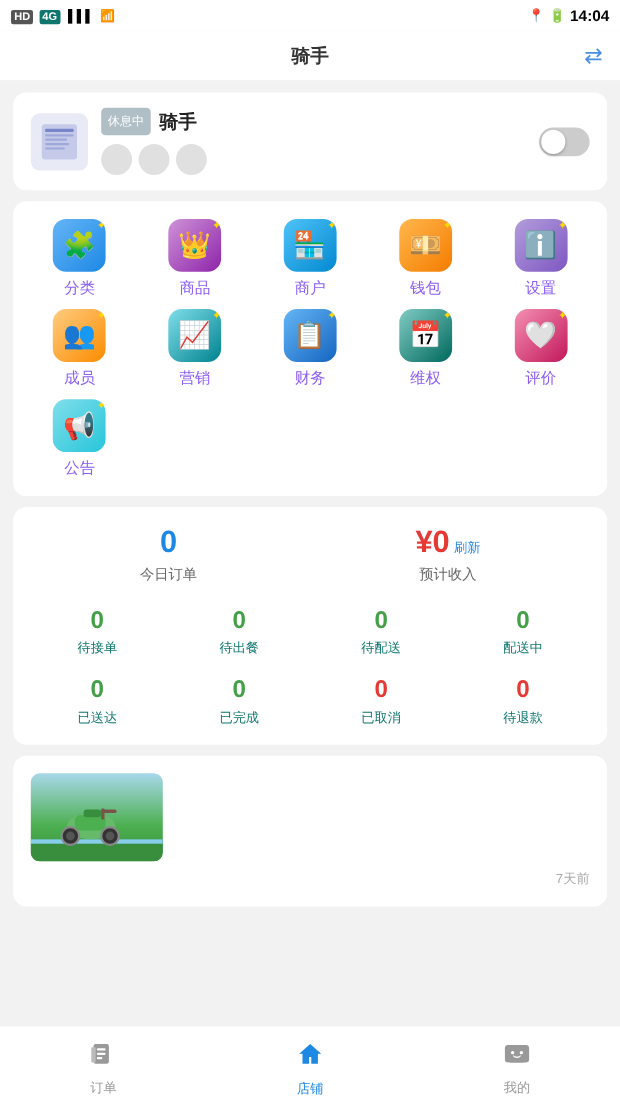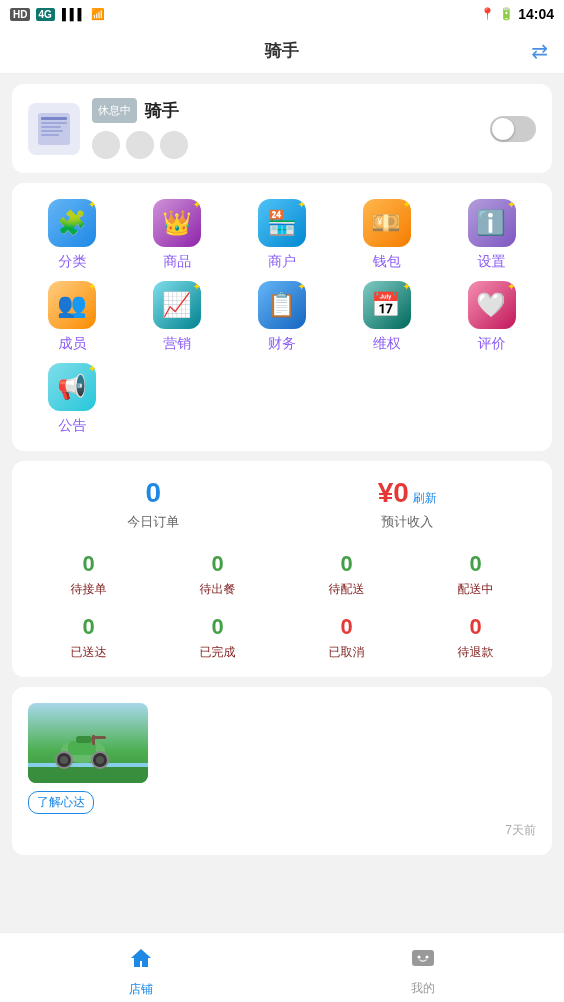--- a/index.html
+++ b/index.html
@@ -196,21 +196,21 @@
     }
     .stats-grid-item { text-align: center; }
     .stats-grid-num {
       font-size: 22px;
       font-weight: 700;
     }
     .stats-grid-num.green { color: #43a047; }
     .stats-grid-num.red { color: #e53935; }
     .stats-grid-label {
       font-size: 12px;
-      color: #7f1d1d;
+      color: #0f766e;
       margin-top: 4px;
     }
 
     
     .news-section {
       background: #fff;
       margin: 0 12px 80px;
       border-radius: 12px;
       padding: 16px;
       overflow: hidden;
@@ -466,27 +466,36 @@
 
       <circle cx="16" cy="34" r="8" fill="#333" stroke="#888" stroke-width="2"></circle>
       <circle cx="16" cy="34" r="4" fill="#555"></circle>
       <circle cx="52" cy="34" r="8" fill="#333" stroke="#888" stroke-width="2"></circle>
       <circle cx="52" cy="34" r="4" fill="#555"></circle>
 
       <rect x="44" y="10" width="14" height="3" rx="1.5" fill="#795548"></rect>
       <rect x="44" y="9" width="3" height="10" rx="1" fill="#795548"></rect>
     </svg>
   </div>
-  <div style="display:flex;align-items:center;gap:8px;margin-top:8px;">
-    <span style="font-size:12px;color:#1e88e5;border:1px solid #1e88e5;padding:2px 8px;border-radius:10px;cursor:pointer;">了解心达</span>
-  </div>
   <div class="news-meta">7天前</div>
 </div>
 
 <div class="bottom-nav" id="bottom-nav">
+    <div class="nav-item">
+      <span class="nav-icon">
+        <svg width="26" height="26" viewBox="0 0 26 26" fill="none" xmlns="http://www.w3.org/2000/svg">
+          <rect x="4" y="3" width="14" height="18" rx="2" fill="#999"></rect>
+          <rect x="7" y="7" width="8" height="2" rx="1" fill="#fff"></rect>
+          <rect x="7" y="11" width="8" height="2" rx="1" fill="#fff"></rect>
+          <rect x="7" y="15" width="5" height="2" rx="1" fill="#fff"></rect>
+          <rect x="2" y="6" width="4" height="14" rx="1" fill="#bbb"></rect>
+        </svg>
+      </span>
+      <span class="nav-label">订单</span>
+    </div>
     <div class="nav-item">
       <span class="nav-icon active">
         <svg width="28" height="28" viewBox="0 0 28 28" fill="none" xmlns="http://www.w3.org/2000/svg">
           <path d="M14 4L4 13h3v9h6v-6h2v6h6v-9h3L14 4z" fill="#1e88e5"></path>
         </svg>
       </span>
       <span class="nav-label active">店铺</span>
     </div>
     <div class="nav-item">
       <span class="nav-icon">

